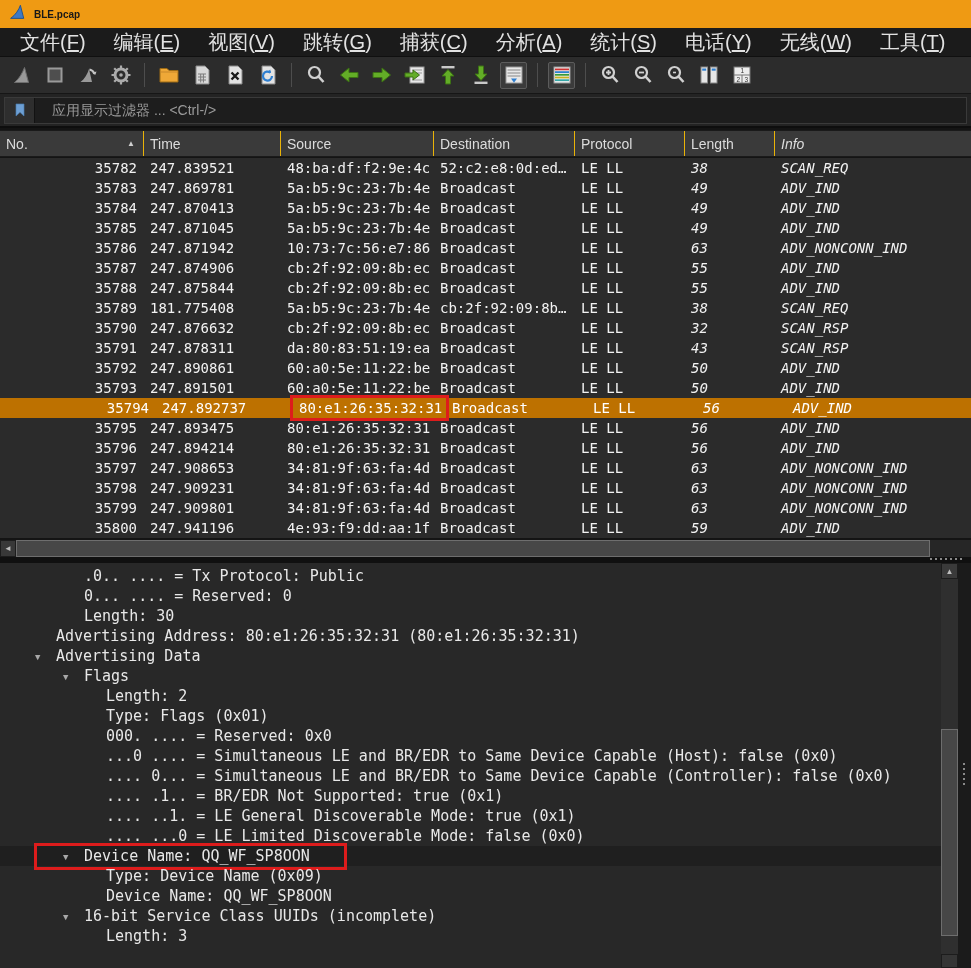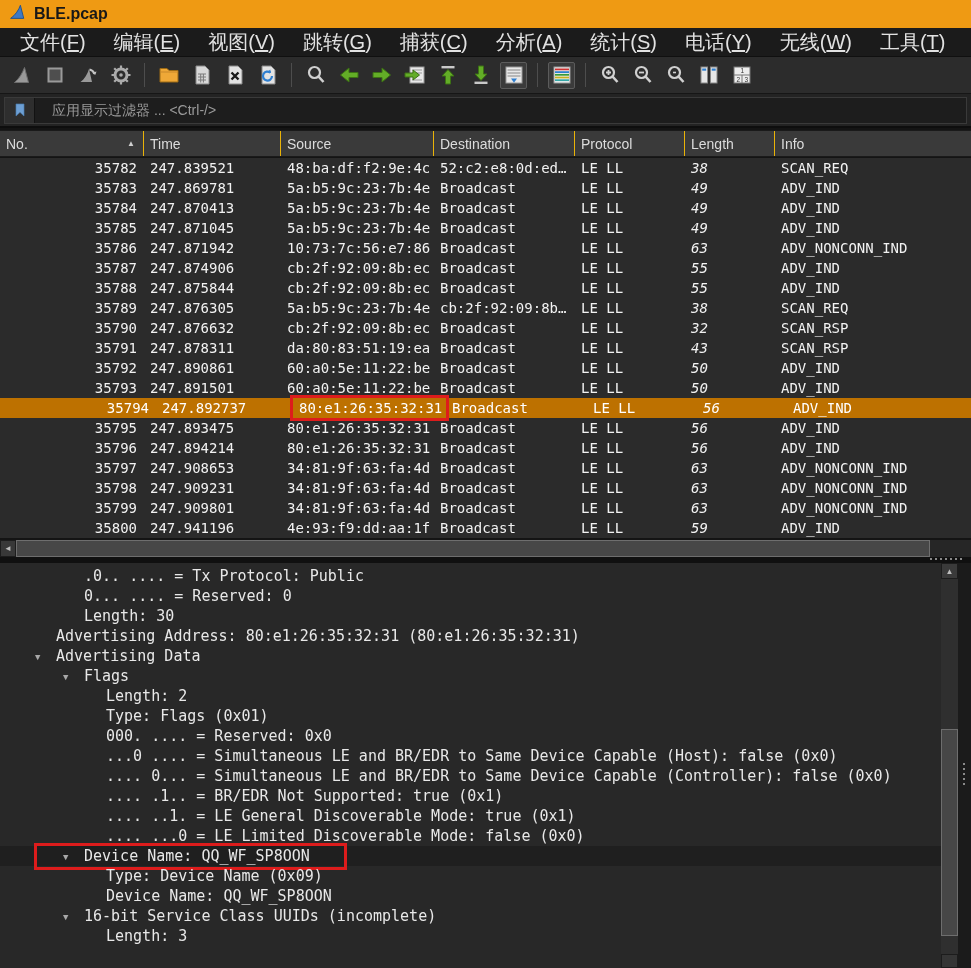--- a/index.html
+++ b/index.html
@@ -8,21 +8,21 @@
   }
   *{box-sizing:border-box;margin:0;padding:0;}
   html,body{width:971px;height:968px;overflow:hidden;background:#141414;
     font-family:"Liberation Sans", sans-serif;}
   .abs{position:absolute;}
   #app{position:relative;width:971px;height:968px;background:#141414;}
 
   
   #titlebar{top:0;left:0;right:0;height:28px;background:var(--titlebar);
     display:flex;align-items:center;padding-left:8px;gap:8px;}
-  #titlebar .wtitle{color:#181818;font-size:16px;font-weight:bold;}
+  #titlebar .wtitle{color:#181818;font-size:10px;font-weight:bold;}
 
   
   #menubar{top:28px;left:0;right:0;height:29px;background:#1b1b1b;
     display:flex;align-items:center;padding-left:6px;border-bottom:1px solid #101010;}
   .menu-item{color:#e2e2e2;font-size:20px;padding:4px 14px;cursor:default;white-space:nowrap;}
   .menu-item .mn{text-decoration:underline;}
 
   
   #toolbar{top:57px;left:0;right:0;height:37px;background:#2c2c2c;
     display:flex;align-items:center;padding-left:8px;gap:6px;border-bottom:1px solid #161616;}
@@ -42,21 +42,21 @@
   #filterinput::placeholder{color:#9a9a9a;opacity:1;}
 
   
   #pktheader{top:130px;left:0;right:0;height:27px;background:#3a3a3a;display:flex;
     border-top:1px solid #1a1a1a;border-bottom:1px solid #1a1a1a;}
   .hcell{display:flex;align-items:center;justify-content:space-between;color:#dcdcdc;
     font-size:14px;padding:0 6px;border-right:1px solid #eab308;overflow:hidden;white-space:nowrap;}
   .sort-icon{display:none;color:#cfcfcf;font-size:8px;margin-right:2px;}
   .hcell.sorted .sort-icon{display:inline;}
   .col-no{width:144px;} .col-time{width:137px;} .col-source{width:153px;}
-  .col-dest{width:141px;} .col-proto{width:110px;} .col-len{width:90px;} .col-info{flex:1;border-right:none;}
+  .col-dest{width:141px;} .col-proto{width:110px;} .col-len{width:90px;} .col-info{flex:1;border-right:none;font-style:italic;}
 
   
   #pktlist{top:158px;left:0;right:0;height:380px;background:#2b2b2b;
     font-family:"DejaVu Sans Mono",monospace;font-size:14px;color:#f2f2f2;}
   .row{display:flex;height:20px;line-height:20px;white-space:nowrap;}
   .row .cell{overflow:hidden;padding:0 6px;}
   .row .col-no{text-align:right;padding-right:7px;}
   .row .col-len{text-align:left;padding-right:11px;font-style:italic;}
   .row.selected{background:var(--selection);color:#ffffff;}
   .row.src-boxed{position:relative;z-index:2;padding-left:12px;}
@@ -364,21 +364,21 @@
       <span class="cell col-no">35788</span>
       <span class="cell col-time">247.875844</span>
       <span class="cell col-source">cb:2f:92:09:8b:ec</span>
       <span class="cell col-dest">Broadcast</span>
       <span class="cell col-proto">LE LL</span>
       <span class="cell col-len">55</span>
       <span class="cell col-info">ADV_IND</span>
     </div>
       <div class="row">
       <span class="cell col-no">35789</span>
-      <span class="cell col-time">247.876305</span>
+      <span class="cell col-time">181.775408</span>
       <span class="cell col-source">5a:b5:9c:23:7b:4e</span>
       <span class="cell col-dest">cb:2f:92:09:8b…</span>
       <span class="cell col-proto">LE LL</span>
       <span class="cell col-len">38</span>
       <span class="cell col-info">SCAN_REQ</span>
     </div>
       <div class="row">
       <span class="cell col-no">35790</span>
       <span class="cell col-time">247.876632</span>
       <span class="cell col-source">cb:2f:92:09:8b:ec</span>

